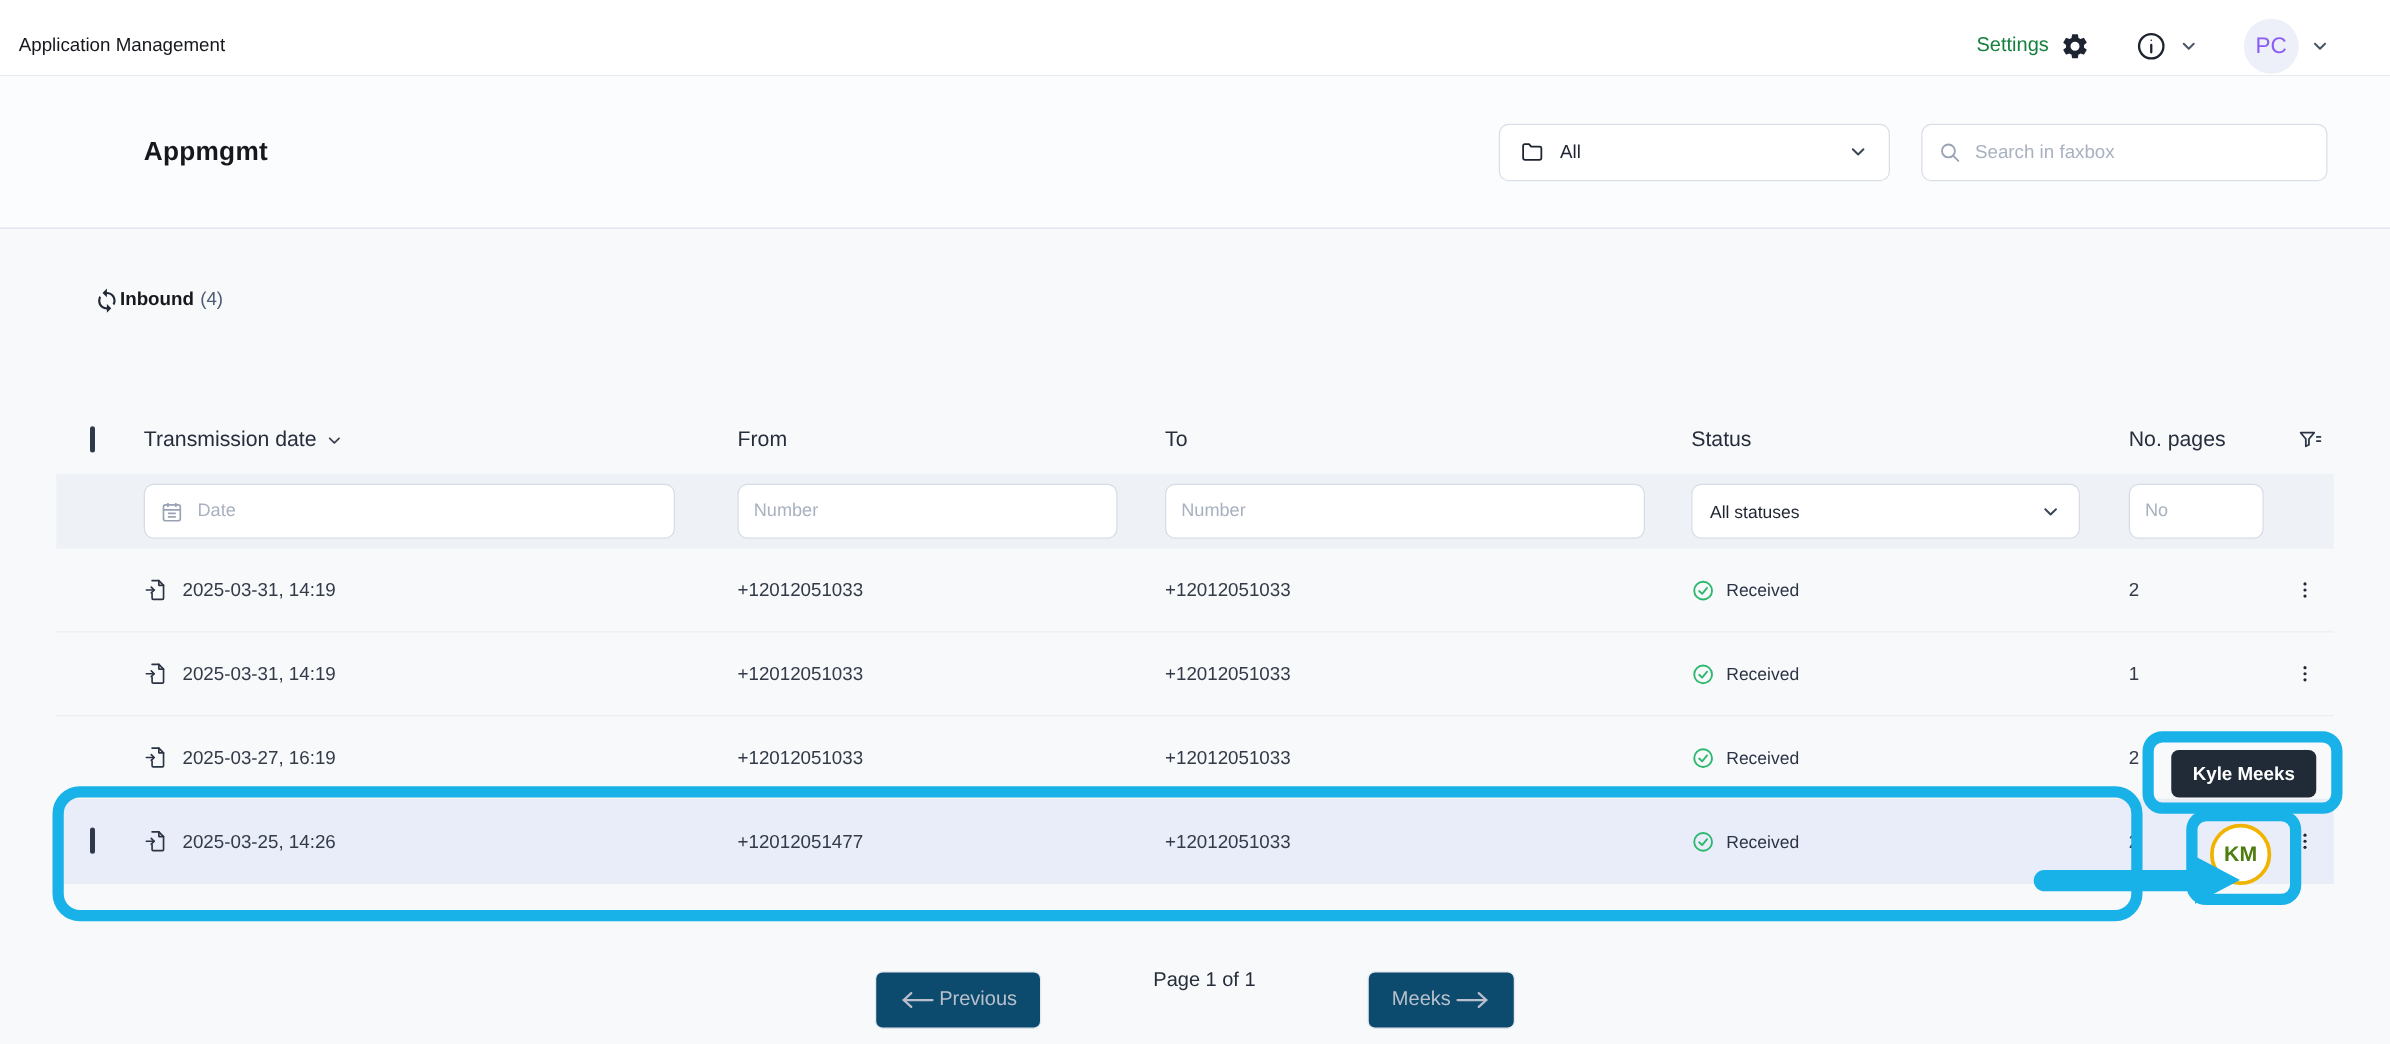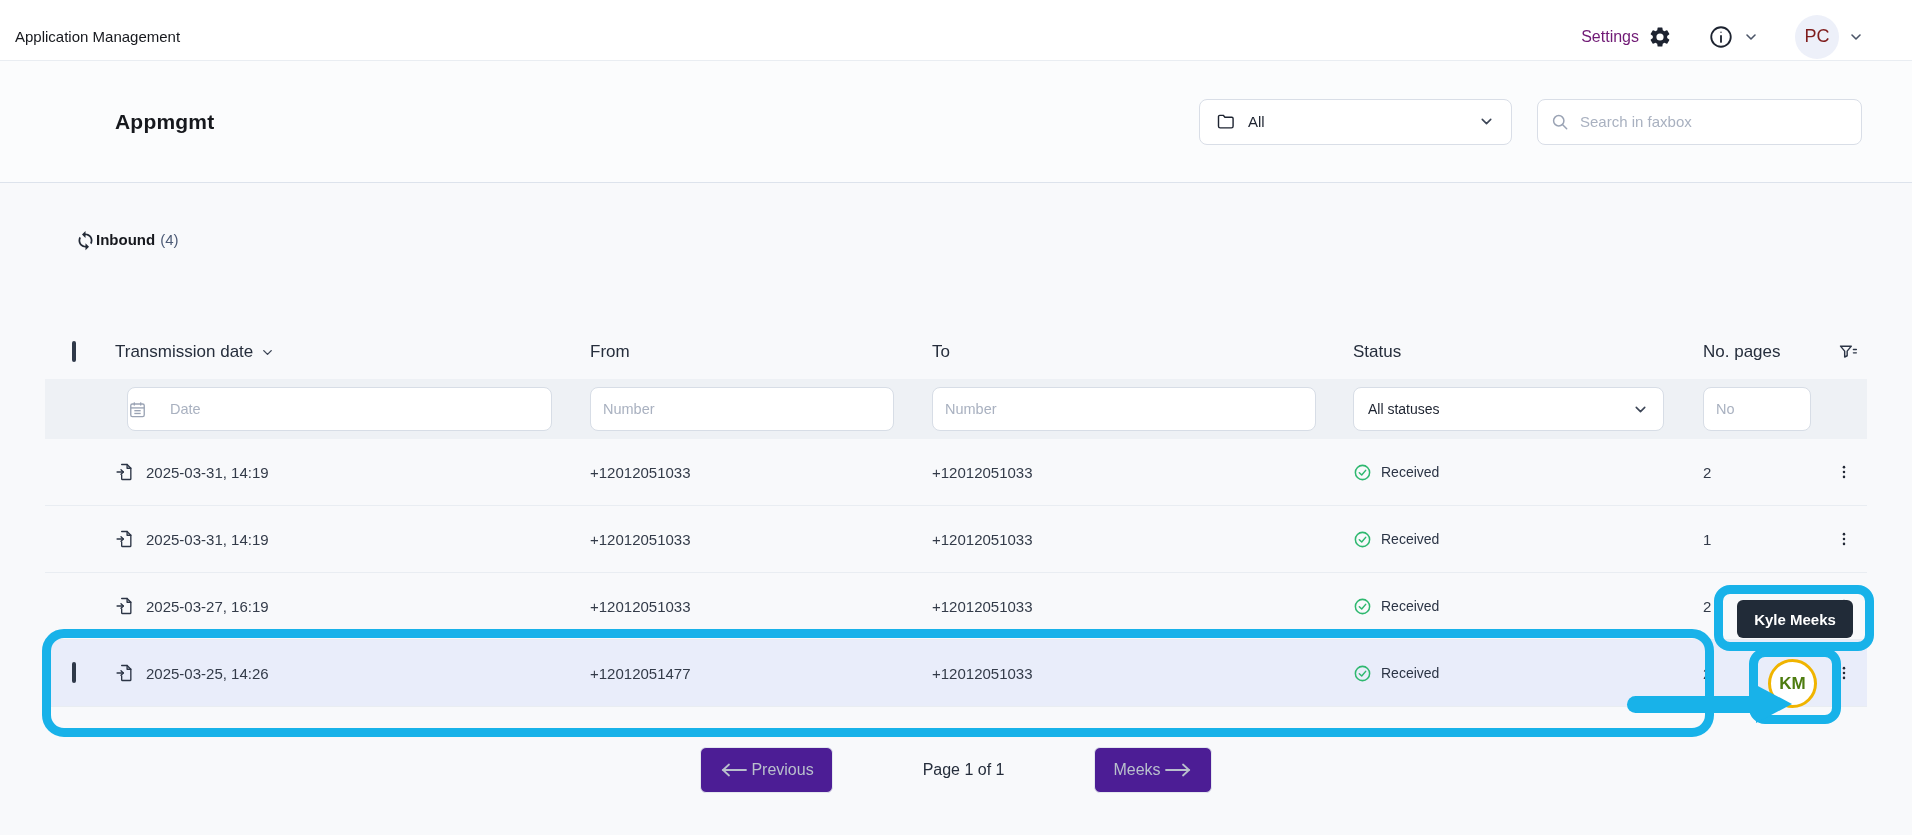--- a/index.html
+++ b/index.html
@@ -5,22 +5,22 @@
   * { margin:0; padding:0; box-sizing:border-box; }
   body { font-family:"Liberation Sans", sans-serif; background:#f7f8fa; }
   .page { position:relative; width:1912px; height:835px; background:#f8f9fb; overflow:hidden; }
 
   
   .topbar { height:61px; background:#ffffff; border-bottom:1px solid #e9edf2;
             display:flex; align-items:center; justify-content:space-between; padding:13px 48px 0 15px; }
   .topbar-title { font-size:15px; color:#16181d; }
   .topbar-right { display:flex; align-items:center; gap:36px; }
   .tb-group { display:flex; align-items:center; gap:9px; cursor:pointer; }
-  .settings-label { font-size:16px; color:#701a75; }
-  .avatar-pc { width:44px; height:44px; border-radius:50%; background:#edf0f9; color:#7f1d1d;
+  .settings-label { font-size:16px; color:#15803d; }
+  .avatar-pc { width:44px; height:44px; border-radius:50%; background:#edf0f9; color:#8b5cf6;
                font-size:18px; display:flex; align-items:center; justify-content:center; }
   .icon { display:inline-flex; align-items:center; justify-content:center; }
 
   
   .page-header { height:122px; background:#fbfcfd; border-bottom:1px solid #dde3ec;
                  display:flex; align-items:center; justify-content:space-between; padding:0 50px 0 115px; }
   .page-title { font-size:21px; font-weight:700; color:#16181d; letter-spacing:.2px; }
   .header-controls { display:flex; align-items:center; gap:25px; }
   .folder-select { width:313px; height:46px; background:#fff; border:1px solid #d9dee7; border-radius:8px;
                    display:flex; align-items:center; padding:0 16px; gap:12px; cursor:pointer;margin-left:24px; }
@@ -44,36 +44,36 @@
   .th-actions { display:flex; justify-content:flex-end; padding-right:14px; }
   .cb { width:19px; height:19px; border:2px solid #2f3949; border-radius:3px; background:transparent;
         margin-left:27px; cursor:pointer; }
   .filter-row { height:60px; background:#eef1f5; }
   .f-cell { padding-left:12px; }
   .f-input { height:44px; background:#fff; border:1px solid #d7dde6; border-radius:8px; font-size:14.5px;
              font-family:inherit; color:#1d2330; padding:0 12px; outline:none; }
   .f-input::placeholder { color:#a9b1c0; }
   .date-wrap { position:relative; display:inline-flex; align-items:center; }
   .date-wrap .icon { position:absolute; left:13px; }
-  .date-wrap input { width:425px; padding-left:42px;margin-left:12px; }
+  .date-wrap input { width:425px; padding-left:42px; }
   .status-select { width:311px; height:44px; background:#fff; border:1px solid #d7dde6; border-radius:8px;
                    display:flex; align-items:center; justify-content:space-between; padding:0 14px; cursor:pointer; }
   .status-select .label { font-size:14px; color:#1d2330; }
   .rows .trow { height:67px; border-bottom:1px solid #e9edf2; background:transparent; }
   .rows .trow.highlighted { background:#e9edfa; }
   .cell { font-size:15px; color:#333b49; padding-left:12px; display:flex; align-items:center; gap:11px; }
   .rows .cb { visibility:hidden; }
   .rows .trow.highlighted .cb { visibility:visible; }
   .status-cell { gap:9px; font-size:14px; color:#2b3445; }
   .kebab { display:flex; justify-content:flex-end; padding-right:14px; cursor:pointer; }
 
   
   .pagination { margin-top:40px; display:flex; align-items:center; justify-content:center; gap:90px; }
-  .pg-btn { height:46px; padding:0 18px; border:1px solid #e3e7ee; border-radius:6px; background:#4c1d95;
-            color:#b9c0cc; font-size:16px; display:flex; align-items:center; gap:2px; cursor:default; }
+  .pg-btn { height:46px; padding:0 18px; border:1px solid #e3e7ee; border-radius:6px; background:#0c4a6e;
+            color:#b9c0cc; font-size:16px; display:flex; align-items:center; gap:2px; cursor:default;margin-top:30px; }
   .pg-info { font-size:16px; color:#252d3b; }
 
   
   .user-tooltip { position:absolute; left:1737px; top:600px; width:116px; height:38px; background:var(--tooltip-bg,#212b38);
                   border-radius:6px; color:#fff; font-size:15px; font-weight:700; display:flex; align-items:center;
                   justify-content:center; z-index:5; }
   .user-avatar { position:absolute; left:1768px; top:659px; width:49px; height:49px; border-radius:50%;
                  background:#fff; border:3px solid var(--ring,#f0b400); color:#4d7c0f; font-size:17px; font-weight:600;
                  display:flex; align-items:center; justify-content:center; z-index:5;text-align:center; }
 

